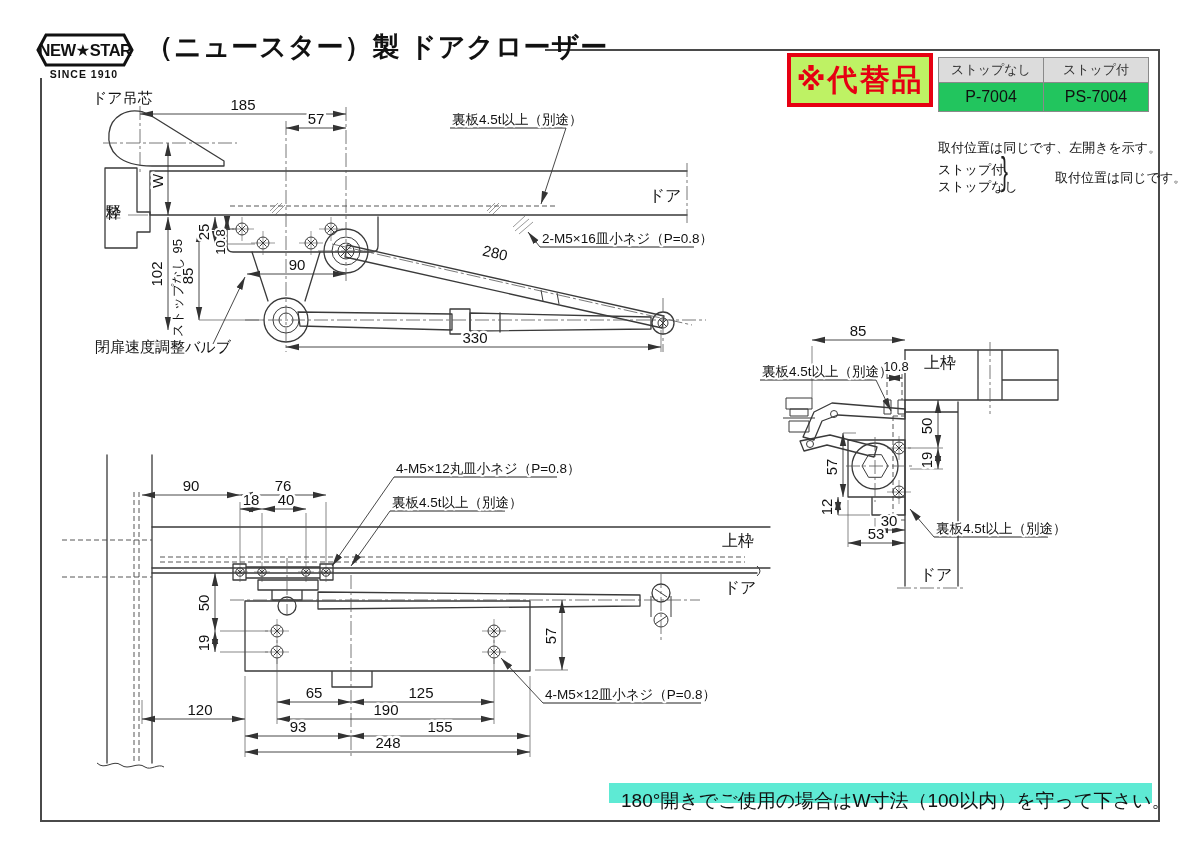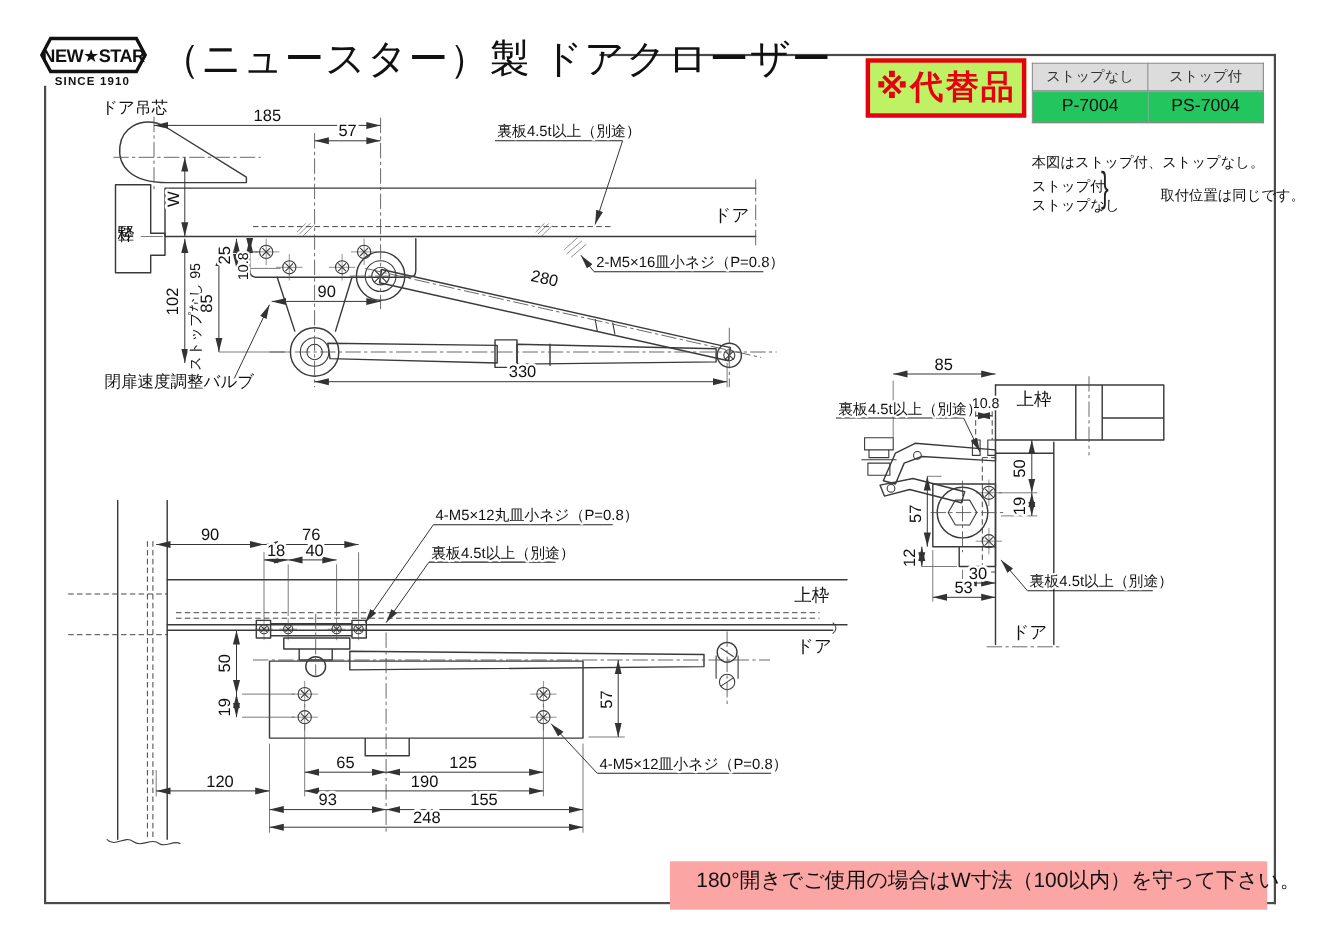--- a/index.html
+++ b/index.html
@@ -2,34 +2,34 @@
 <html><head>
 <meta charset="utf-8">
 <style>
   html,body{margin:0;padding:0}
   body{width:1200px;height:848px;position:relative;background:#fff;
        font-family:"Liberation Sans","DejaVu Sans",sans-serif;color:#111;overflow:hidden}
   .abs{position:absolute}
   .frameline{background:#4a4a4a}
   
   .logo-since{font-size:10.5px;font-weight:bold;letter-spacing:1px;color:#111;text-align:center;width:108px}
-  .page-title{font-size:36px;font-weight:normal;letter-spacing:1px;white-space:nowrap}
+  .page-title{font-size:27px;font-weight:bold;letter-spacing:1px;white-space:nowrap}
   
   .badge{border:4px solid #e60012;color:#e60012;font-weight:bold;font-size:30px;
          width:138px;height:46px;line-height:46px;text-align:center;letter-spacing:2px;background:#bef264}
   
   table.models{border-collapse:collapse;background:#fff}
   table.models td,table.models th{border:1px solid #8a8a8a;width:102px;text-align:center}
   table.models th{background:#dcdcdc;font-size:13px;font-weight:normal;color:#333;height:22px}
   table.models td{background:#22c55e;font-size:16px;font-weight:normal;height:26px}
   .note{font-size:13px;white-space:nowrap}
   .brace{font-size:38px;font-weight:300;transform:scaleX(.55);transform-origin:left center;color:#222}
   
-  .footerbar{background:#fca5a5;width:543px;height:44px;line-height:36px;font-size:19px;
-             padding-left:24px;box-sizing:border-box;white-space:nowrap;color:#111}
+  .footerbar{background:#5eead4;width:543px;height:20px;line-height:36px;font-size:19px;
+             padding-left:12px;box-sizing:border-box;white-space:nowrap;color:#111}
   
   svg text{font-family:"Liberation Sans","DejaVu Sans",sans-serif}
   .ol{stroke:#3a3a3a;stroke-width:1.3;fill:none;stroke-linejoin:round;stroke-linecap:round}
   .ol2{stroke:#3a3a3a;stroke-width:1;fill:none}
   .thin{stroke:#555;stroke-width:.6;fill:none}
   .dash{stroke:#444;stroke-width:.9;fill:none;stroke-dasharray:5 3}
   .cl{stroke:#555;stroke-width:.8;fill:none;stroke-dasharray:14 3 3 3}
   .dl{stroke:#333;stroke-width:.9;fill:none;marker-start:url(#ar);marker-end:url(#ar)}
   .ldr{stroke:#333;stroke-width:.9;fill:none;marker-end:url(#ar)}
   .xl{stroke:#555;stroke-width:.7;fill:none}
@@ -66,21 +66,21 @@
     <th>ストップなし</th>
     <th>ストップ付</th>
   </tr>
   <tr>
     <td>P-7004</td>
     <td>PS-7004</td>
   </tr>
 </tbody>
   </table>
 
-<div class="abs note" style="left:938px;top:139px">本図はストップ付、ストップなし。</div>
+<div class="abs note" style="left:938px;top:139px">取付位置は同じです、左開きを示す。</div>
 <div class="abs note" style="left:938px;top:161px">ストップ付</div>
 <div class="abs note" style="left:938px;top:178px">ストップなし</div>
 <div class="abs brace" style="left:1001px;top:150px">}</div>
 <div class="abs note" style="left:1055px;top:169px">取付位置は同じです。</div>
 
 <div class="abs footerbar" style="left:609px;top:783px">180°開きでご使用の場合はW寸法（100以内）を守って下さい。</div>
 
 <svg class="abs" style="left:0;top:0" width="1200" height="848" viewBox="0 0 1200 848">
 <defs>
   <marker id="ar" markerUnits="userSpaceOnUse" markerWidth="14" markerHeight="10" refX="13" refY="4" orient="auto-start-reverse">

